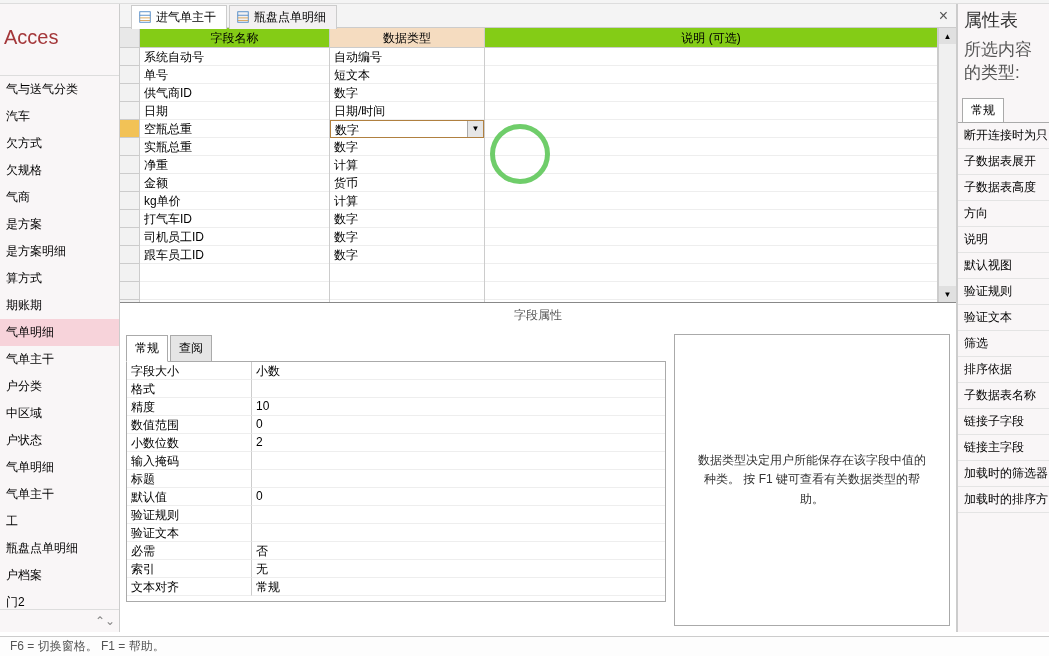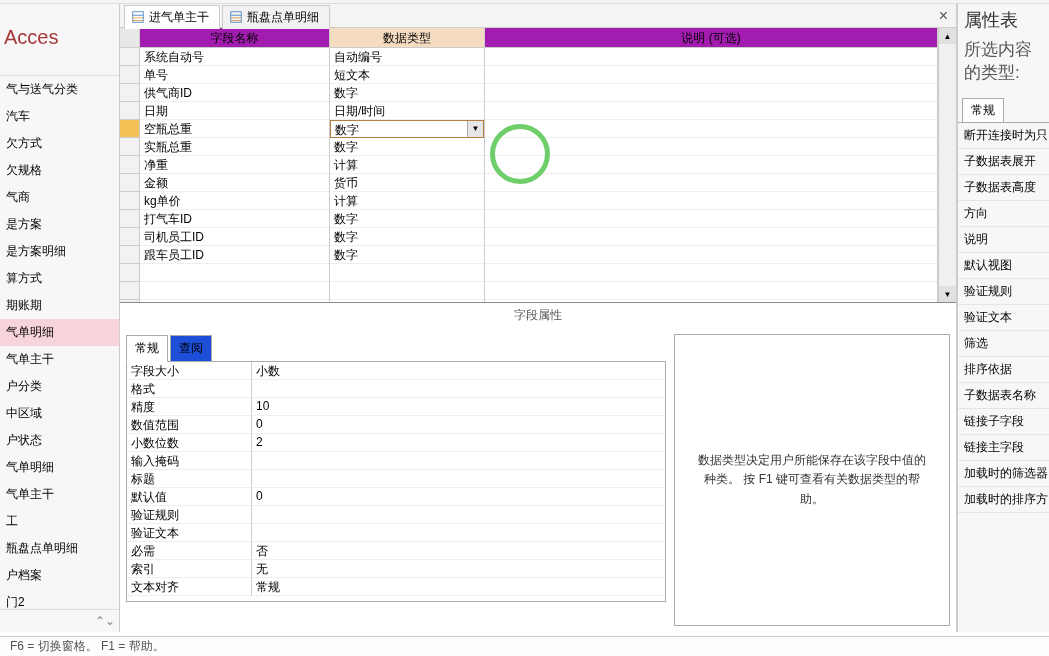--- a/index.html
+++ b/index.html
@@ -27,37 +27,37 @@
 .tabs-close { margin-left: auto; padding: 2px 8px; cursor: pointer; color: #555; font-size: 16px; }
 
 
 .design-grid-container { flex: 0 0 275px; display: flex; overflow: hidden; border-bottom: 1px solid #888; }
 .row-selector-col { width: 20px; background: #f2f2f2; border-right: 1px solid #ccc; }
 .row-selector { height: 18px; border-bottom: 1px solid #ccc; }
 .row-selector.header { height: 20px; background: #e8e8e8; }
 .row-selector.active { background: #f2c256; }
 .grid-columns { flex: 1; display: flex; overflow: hidden; }
 .grid-col { border-right: 1px solid #ccc; }
-.col-header { height: 20px; line-height: 20px; text-align: center; background: #a21caf; border-bottom: 1px solid #ccc; }
+.col-header { height: 20px; line-height: 20px; text-align: center; background: #84cc16; border-bottom: 1px solid #ccc; }
 .col-header.highlighted { background: #f5dcc0; }
 .grid-cell { height: 18px; line-height: 18px; padding: 0 4px; border-bottom: 1px solid #eee; overflow: hidden; white-space: nowrap; position: relative; }
 .grid-cell.editing { border: 1px solid #b08040; background: #fff; padding: 0 18px 0 4px; }
 .dropdown-btn { position: absolute; right: 0; top: 0; width: 16px; height: 100%; background: #e6e6e6; border-left: 1px solid #aaa; display: flex; align-items: center; justify-content: center; font-size: 8px; cursor: pointer; }
 .vscroll { width: 18px; background: #f0f0f0; border-left: 1px solid #ccc; display: flex; flex-direction: column; }
 .scroll-btn { height: 16px; background: #e0e0e0; display: flex; align-items: center; justify-content: center; font-size: 8px; cursor: pointer; }
 .scroll-track { flex: 1; }
 
 .highlight-circle { position: absolute; width: 60px; height: 60px; border: 5px solid #5fc85a; border-radius: 50%; left: 370px; top: 120px; pointer-events: none; opacity: 0.9; }
 
 
 .field-props-label { text-align: center; padding: 4px; background: #fff; color: #555; }
 .field-props-container { flex: 1; display: flex; padding: 6px; gap: 8px; overflow: hidden; }
 .props-left { width: 540px; display: flex; flex-direction: column; }
 .props-tabs { display: flex; border-bottom: 1px solid #aaa; }
-.props-tab { padding: 4px 8px; border: 1px solid #aaa; background: #1d4ed8; position: relative; top: 1px; margin-right: 2px; }
+.props-tab { padding: 4px 8px; border: 1px solid #aaa; background: #e5e5e5; position: relative; top: 1px; margin-right: 2px; }
 .props-tab.active { background: #fff; border-bottom-color: #fff; }
 .props-table { border: 1px solid #aaa; border-top: none; height: 240px; }
 .props-row { display: flex; height: 18px; }
 .props-name { width: 125px; border-right: 1px solid #ccc; border-bottom: 1px solid #eee; padding: 1px 4px; }
 .props-value { flex: 1; border-bottom: 1px solid #eee; padding: 1px 4px; }
 .props-help { flex: 1; border: 1px solid #aaa; display: flex; align-items: center; justify-content: center; padding: 20px; text-align: center; color: #333; line-height: 1.6; }
 
 
 .prop-sheet { width: 92px; background: #f9f6f7; border-left: 1px solid #ccc; display: flex; flex-direction: column; }
 .prop-sheet-title { font-size: 18px; padding: 4px 6px; color: #333; }
@@ -115,21 +115,21 @@
         <div class="nav-item">门2</div>
       </div>
     <div class="nav-footer">
       <span></span>
       <span style="color:#888;">⌃⌄</span>
     </div>
   </div>
 
   <div class="content">
     <div class="tabs-bar">
-      <div id="tabs-container" style="display:flex;">
+      <div id="tabs-container" style="display:flex;margin-left:7px;">
           <div class="tab">
             <svg class="tab-icon" viewBox="0 0 16 16">
               <rect x="2" y="2" width="12" height="12" fill="none" stroke="#4a86c5" stroke-width="1"></rect>
               <line x1="2" y1="6" x2="14" y2="6" stroke="#4a86c5"></line>
               <line x1="2" y1="9" x2="14" y2="9" stroke="#d8a050"></line>
               <line x1="2" y1="12" x2="14" y2="12" stroke="#d8a050"></line>
             </svg>
             <span>进气单主干</span>
           </div>
           <div class="tab inactive">

